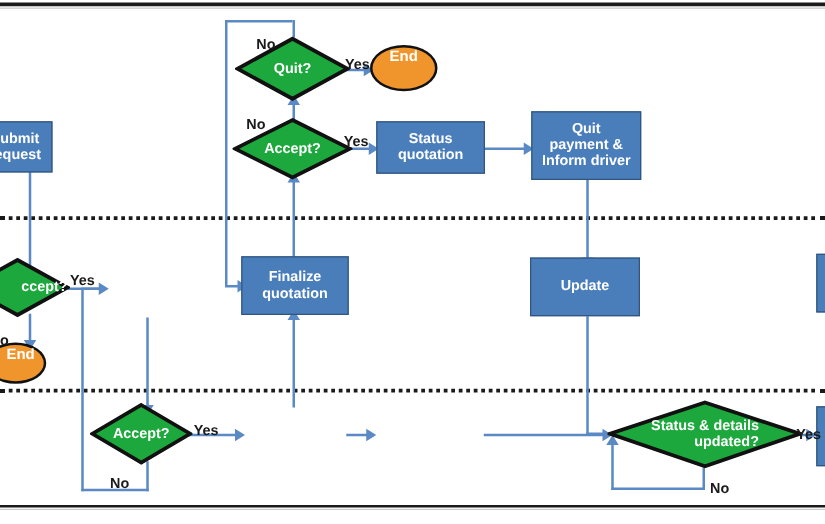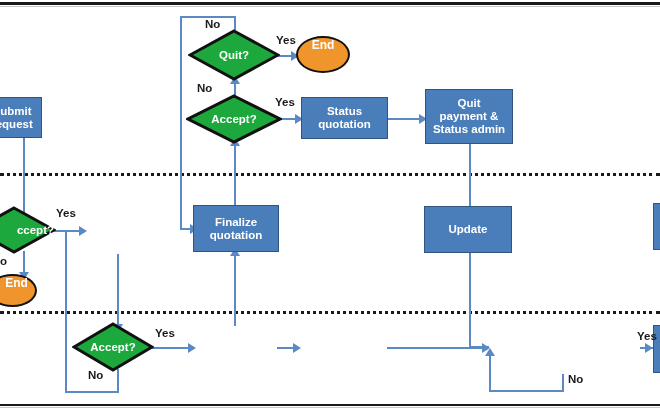--- a/index.html
+++ b/index.html
@@ -41,21 +41,21 @@
              pointer-events:none;}
 
   
   .term{position:absolute;background:#f0952b;border:2px solid #111111;
         border-radius:50%;color:#ffffff;font-weight:bold;font-size:12px;
         display:flex;align-items:flex-start;justify-content:center;
         box-sizing:border-box;}
 
   
   .elbl{position:absolute;color:#1a1a1a;font-size:11.5px;font-weight:bold;
-        white-space:nowrap;font-family:"Liberation Sans",sans-serif;}
+        white-space:nowrap;font-family:"Liberation Sans",sans-serif;margin-top:12px;}
 </style>
 </head>
 <body>
 
 <div id="stage">
 
   <div class="frame-rule frame-top"></div>
   <div class="frame-rule frame-top2"></div>
   <div class="frame-rule frame-bottom"></div>
   <div class="frame-rule frame-bottom2"></div>
@@ -157,21 +157,21 @@
     <span>
       <span>Status</span><br>
       <span>quotation</span>
     </span>
   </div>
 
   <div class="box" style="left:425px;top:89px;width:88px;height:55px">
     <span>
       <span>Quit</span><br>
       <span>payment &amp;</span><br>
-      <span>Status admin</span>
+      <span>Inform driver</span>
     </span>
   </div>
 
   <div class="dia" style="left:-28px;top:206px;width:84px;height:48px">
     <svg width="84" height="48" viewBox="0 0 84 48">
       <polygon points="42,2 82,24 42,46 2,24" fill="#1CA83C" stroke="#111111" stroke-width="3"></polygon>
     </svg>
     <div class="dlbl" style="justify-content:flex-end;padding-right:2px">ccept?</div>
   </div>
 
@@ -199,20 +199,31 @@
 
   <div class="dia" style="left:72px;top:322px;width:82px;height:50px">
     <svg width="82" height="50" viewBox="0 0 82 50">
       <polygon points="41,2 80,25 41,48 2,25" fill="#1CA83C" stroke="#111111" stroke-width="3"></polygon>
     </svg>
     <div class="dlbl">Accept?</div>
   </div>
 
 
 
+  <div class="dia" style="left:486px;top:320px;width:156px;height:55px">
+    <svg width="156" height="55" viewBox="0 0 156 55">
+      <polygon points="78,2 154,27 78,53 2,27" fill="#1CA83C" stroke="#111111" stroke-width="3"></polygon>
+    </svg>
+    <div class="dlbl">
+      <span>
+        <span>Status &amp; details</span><br>
+        <span>updated?</span>
+      </span>
+    </div>
+  </div>
 
   <div class="box" style="left:653px;top:325px;width:26px;height:48px">
     <span></span>
   </div>
 
   <div class="elbl" style="left:205px;top:18px">No</div>
   <div class="elbl" style="left:276px;top:34px">Yes</div>
   <div class="elbl" style="left:197px;top:82px">No</div>
   <div class="elbl" style="left:275px;top:96px">Yes</div>
   <div class="elbl" style="left:56px;top:207px">Yes</div>

